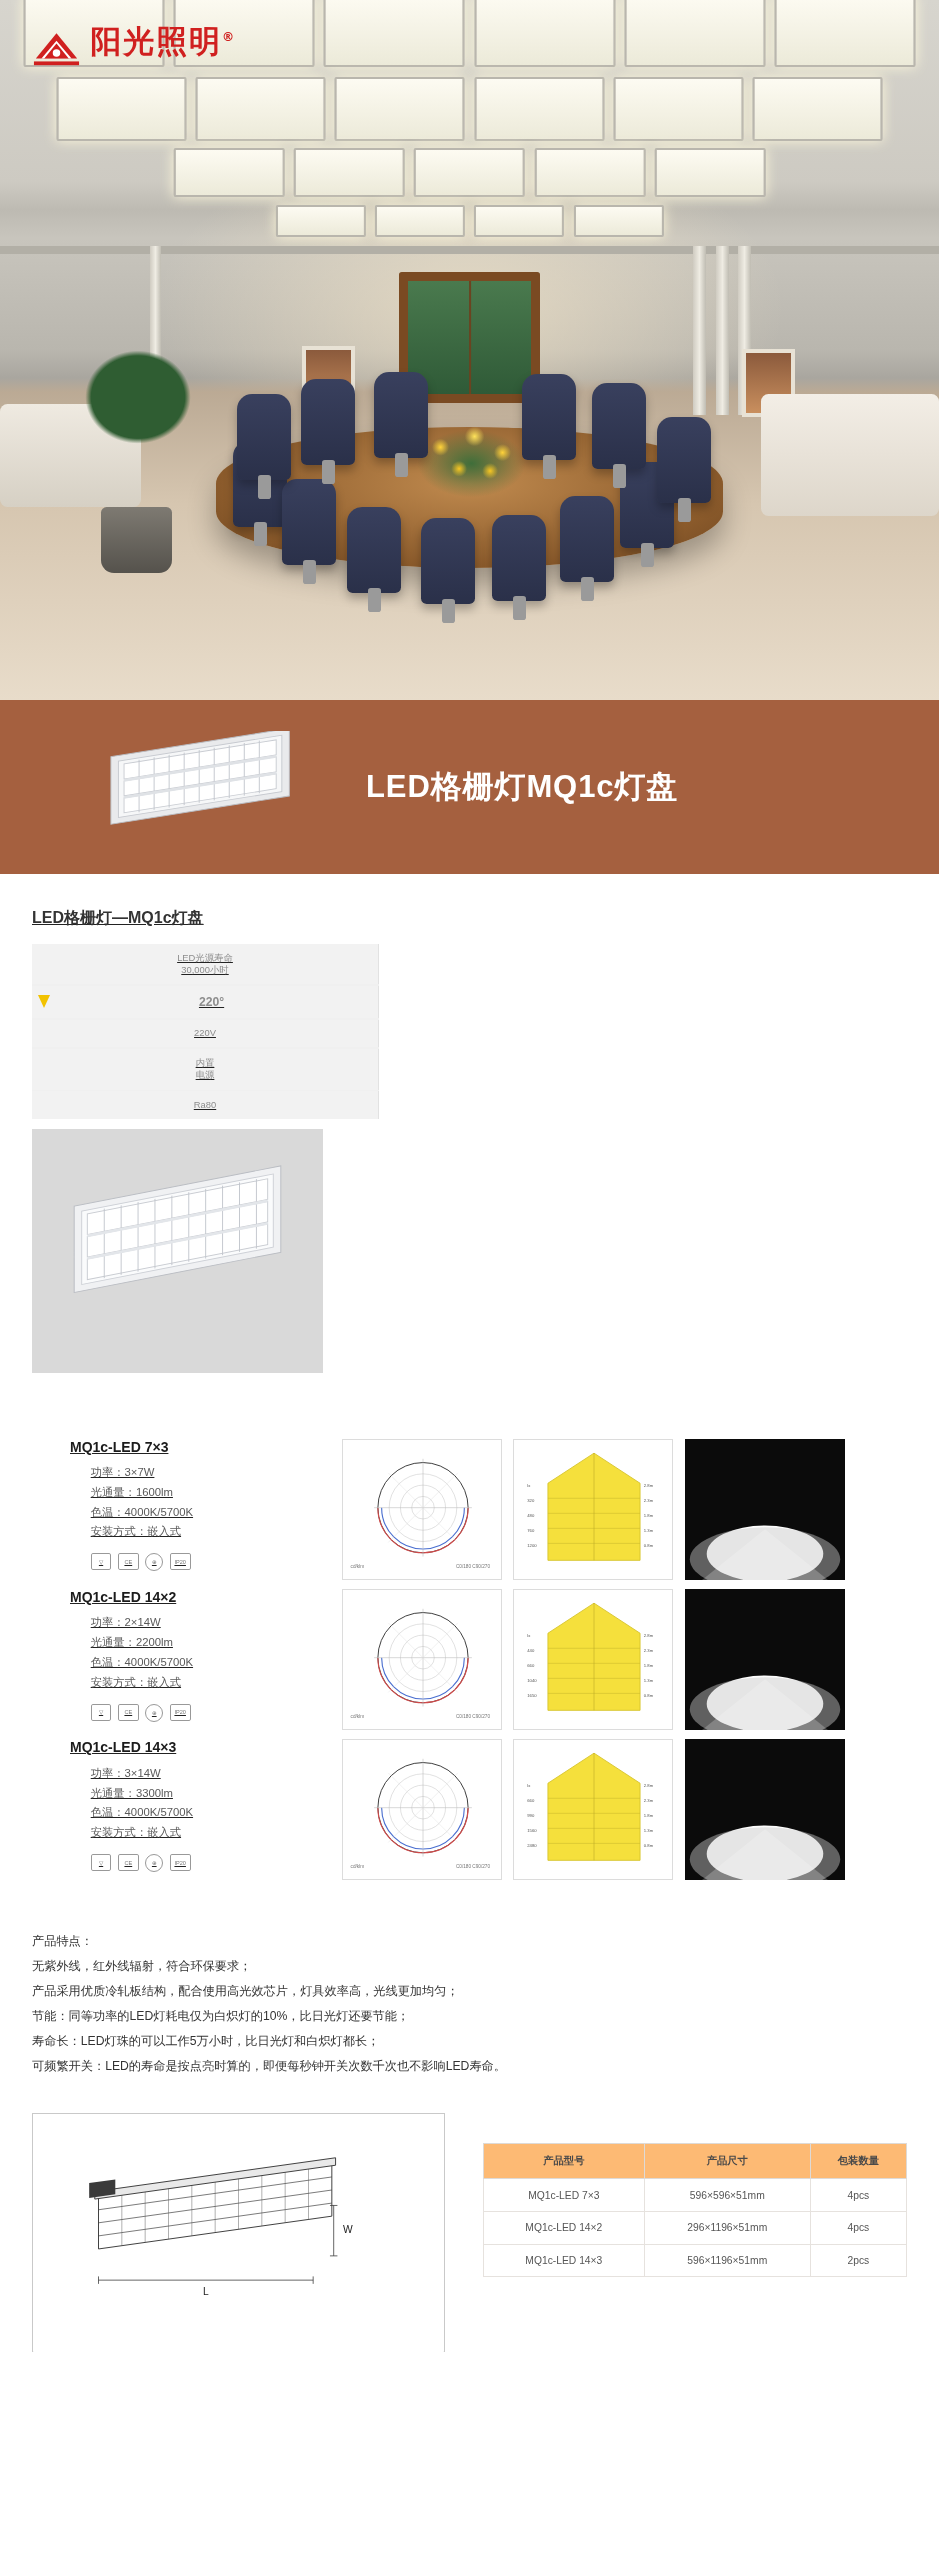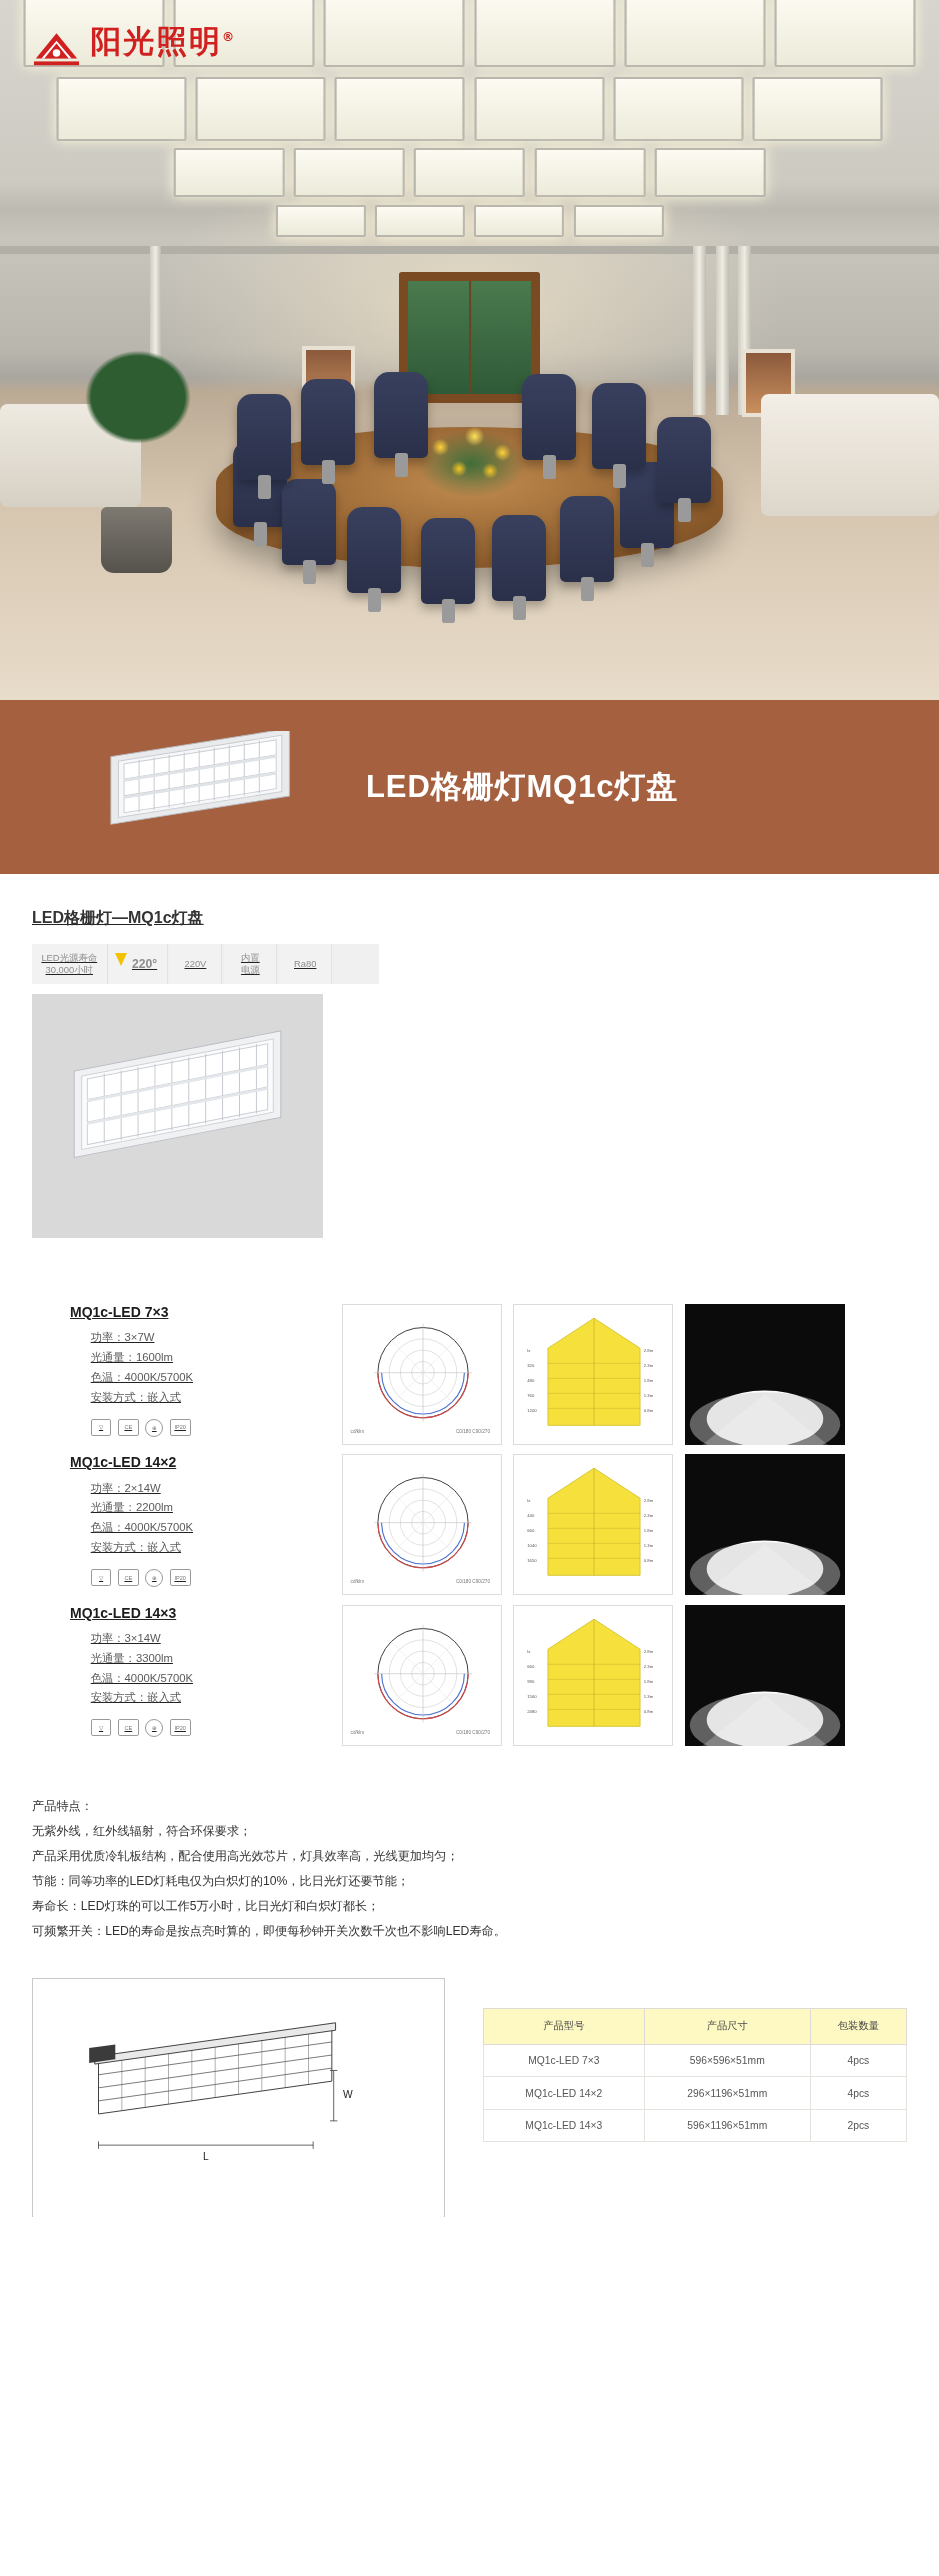--- a/index.html
+++ b/index.html
@@ -94,21 +94,21 @@
     width:216px; height:113px; position:relative; flex:none;
   }
   .band-title {
     color:#fff; font-size:31px; font-weight:bold; letter-spacing:0.9px;
   }
 
   
   .section { padding: 34px 32px 0 32px; text-decoration: underline; }
   .sec-title { font-size:16px; font-weight:bold; color:#333; margin-bottom:15px; }
 
-  .badges { display:flex; gap:1.9px; align-items:stretch; background:#f0f0f0; width:347px; }
+  .badges { display:flex; gap:1.9px; align-items:stretch; background:#f0f0f0; width:347px;flex-direction:column; }
   .badge {
     background:#f2f2f2; border-right:0.9px solid #e2e2e2;
     padding:7.5px 9.4px; font-size:9.4px; color:#8d8d8d; line-height:1.35;
     display:flex; align-items:center; justify-content:center; text-align:center;
     min-width:53px;
   }
   .badge.angle { color:#8d8d8d; font-weight:bold; font-size:12.2px; position:relative; padding-left:22.5px;}
   .badge .beam { position:absolute; left:5.6px; top:8.5px; width:0; height:0; border-left:6.6px solid transparent; border-right:6.6px solid transparent; border-top:13px solid #f2c200; }
 
   .hero-product {
@@ -132,21 +132,21 @@
   
   .features { padding: 39px 32px 0 32px; font-size:12.2px; color:#333; line-height:2.05; }
   .features .ft-title { font-weight:normal; }
   .features p { margin:0; }
   .usage { margin-top:24.4px; }
 
   
   .bottom { display:flex; padding: 34px 32px 56px 32px; gap:38px; align-items:flex-start;}
   .dim-box { width:413px; height:239px; border:0.9px solid #c9c9c9; position:relative; background:#fff; }
   .tbl { flex:1; border-collapse:collapse; font-size:10.3px; color:#555; margin-top:30px;}
-  .tbl th { background:#fef9c3; color:#4a4a4a; font-weight:normal; padding:10.3px 5.6px; border:0.9px solid #dedad6; }
+  .tbl th { background:#fdba74; color:#4a4a4a; font-weight:bold; padding:10.3px 5.6px; border:0.9px solid #dedad6; }
   .tbl td { padding:10.3px 5.6px; border:0.9px solid #e6e2de; text-align:center; }
 </style>
 </head>
 <body>
 
 <div class="page">
 
   <div class="hero">
     <div class="hero-img"></div>
 

